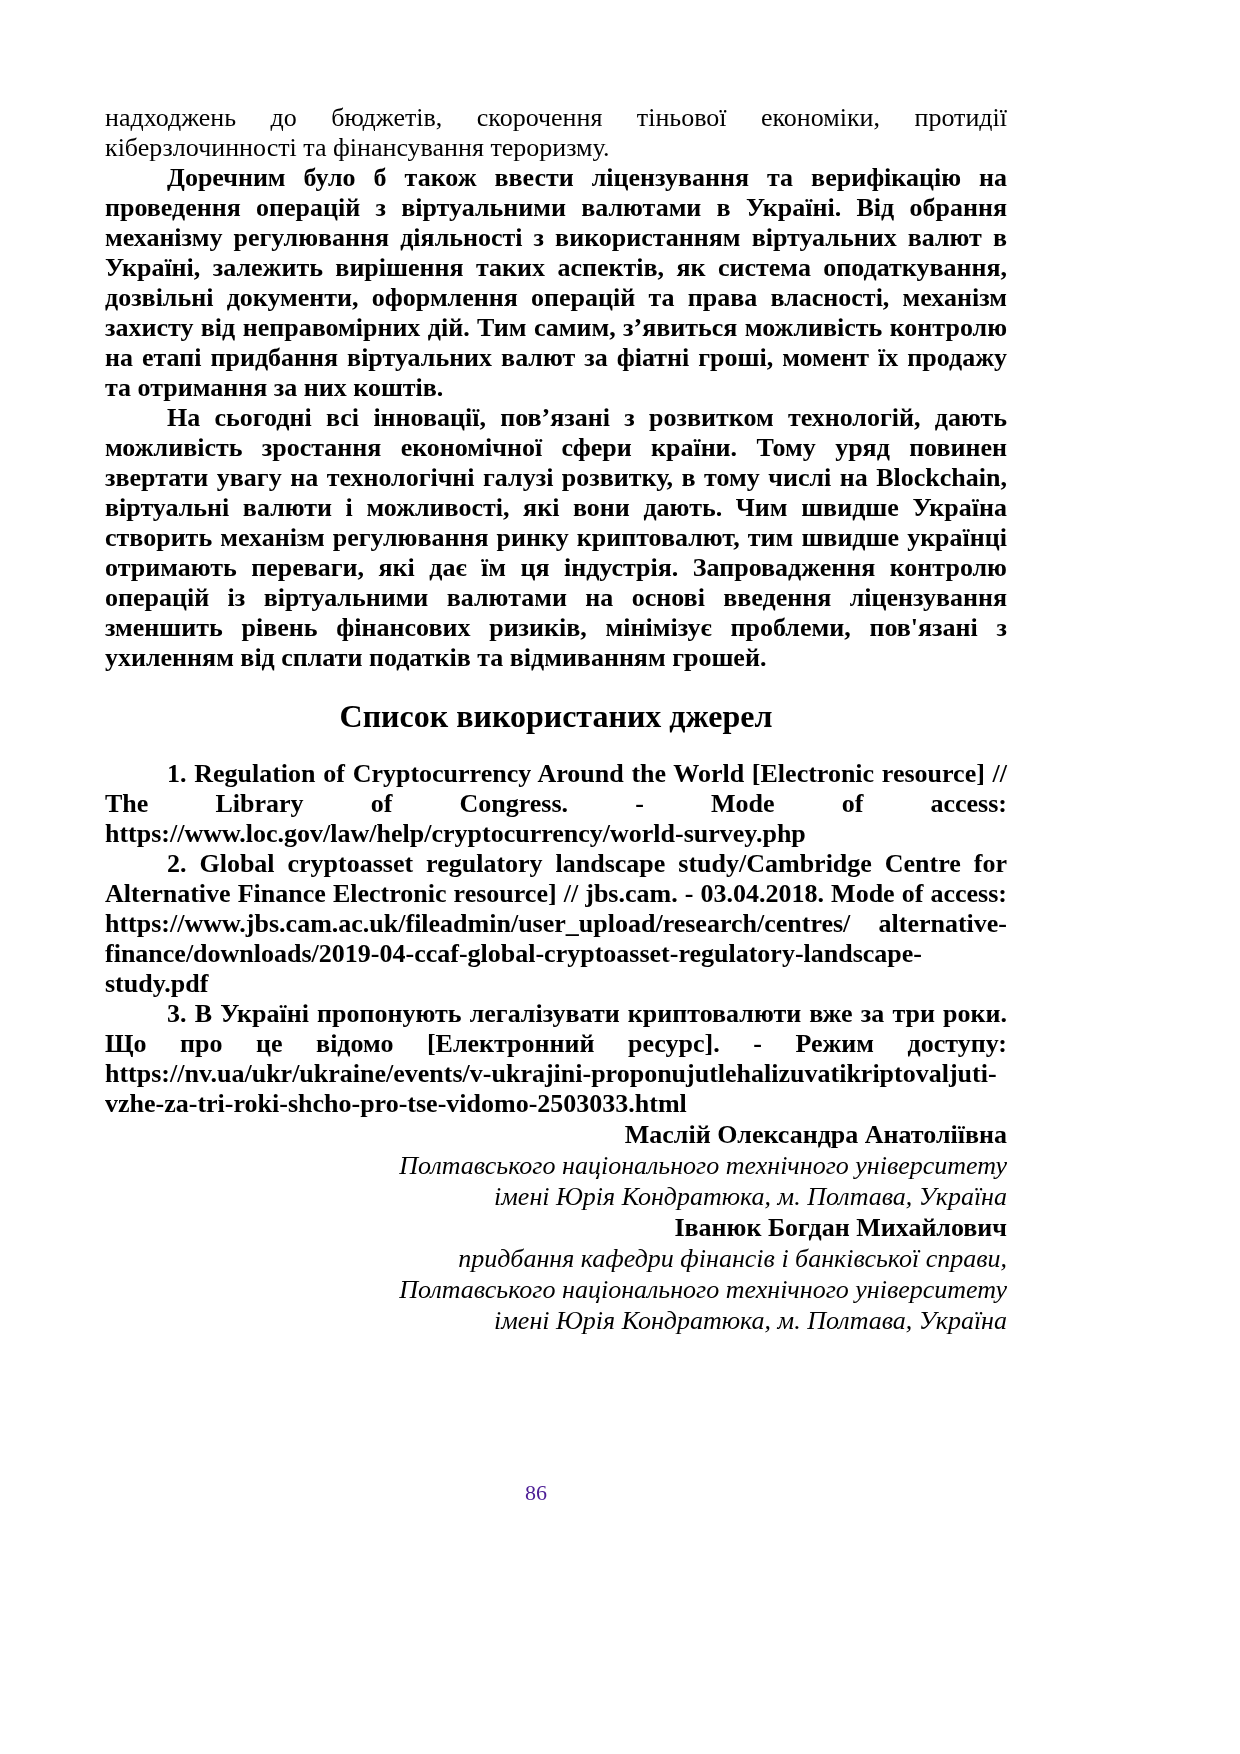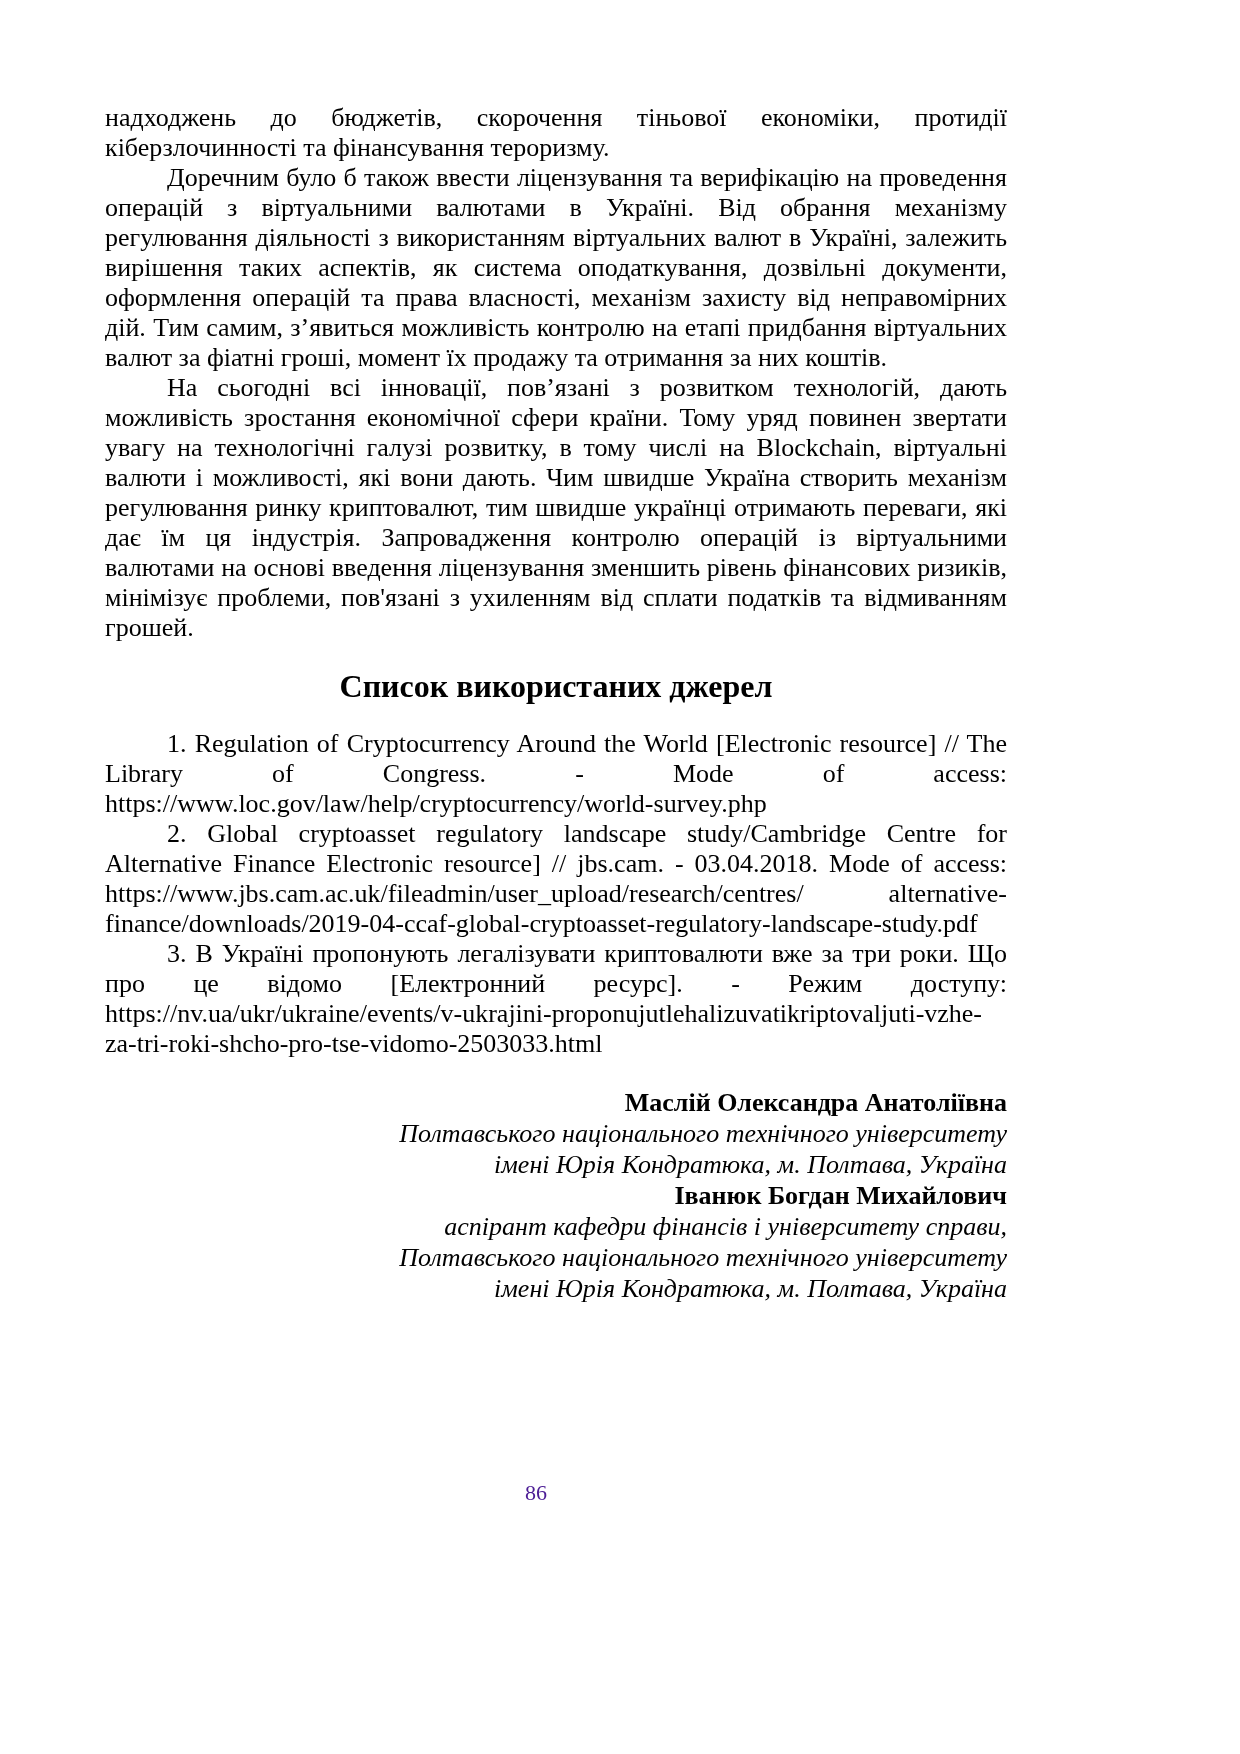--- a/index.html
+++ b/index.html
@@ -23,34 +23,34 @@
     width: 902px;
   }
   .para {
     margin: 0;
     font-size: 26px;
     line-height: 30px;
     text-align: justify;
   }
   .indent {
     text-indent: 62px;
+    font-weight: bold;
   }
   .ref {
     overflow-wrap: break-word;
     word-break: break-word;
   }
   .refs-heading {
     margin: 28px 0 28px 0;
     font-size: 32px;
     line-height: 30px;
     font-weight: bold;
     text-align: center;
   }
   .authors {
-    margin-top: 28px;
     text-align: right;
     font-size: 26px;
     line-height: 31px;
   }
   .author-name {
     font-weight: bold;
     font-style: normal;
   }
   .author-line {
     font-style: italic;
@@ -86,21 +86,21 @@
 
     <p class="para indent ref">3. В Україні пропонують легалізувати криптовалюти вже за три роки. Що про це відомо [Електронний ресурс]. - Режим доступу: https://nv.ua/ukr/ukraine/events/v-ukrajini-proponujutlehalizuvatikriptovaljuti-vzhe-za-tri-roki-shcho-pro-tse-vidomo-2503033.html</p>
 
 
     <div class="authors">
       <div class="author-name">Маслій Олександра Анатоліївна</div>
       <div class="author-line">Полтавського національного технічного університету</div>
       <div class="author-line">імені Юрія Кондратюка, м. Полтава, Україна</div>
 
       <div class="author-name">Іванюк Богдан Михайлович</div>
-      <div class="author-line">аспірант кафедри фінансів і університету справи,</div>
+      <div class="author-line">придбання кафедри фінансів і банківської справи,</div>
       <div class="author-line">Полтавського національного технічного університету</div>
       <div class="author-line">імені Юрія Кондратюка, м. Полтава, Україна</div>
     </div>
 
   </div>
 
   <div class="page-number">86</div>
 </div>
 
 </body></html>

